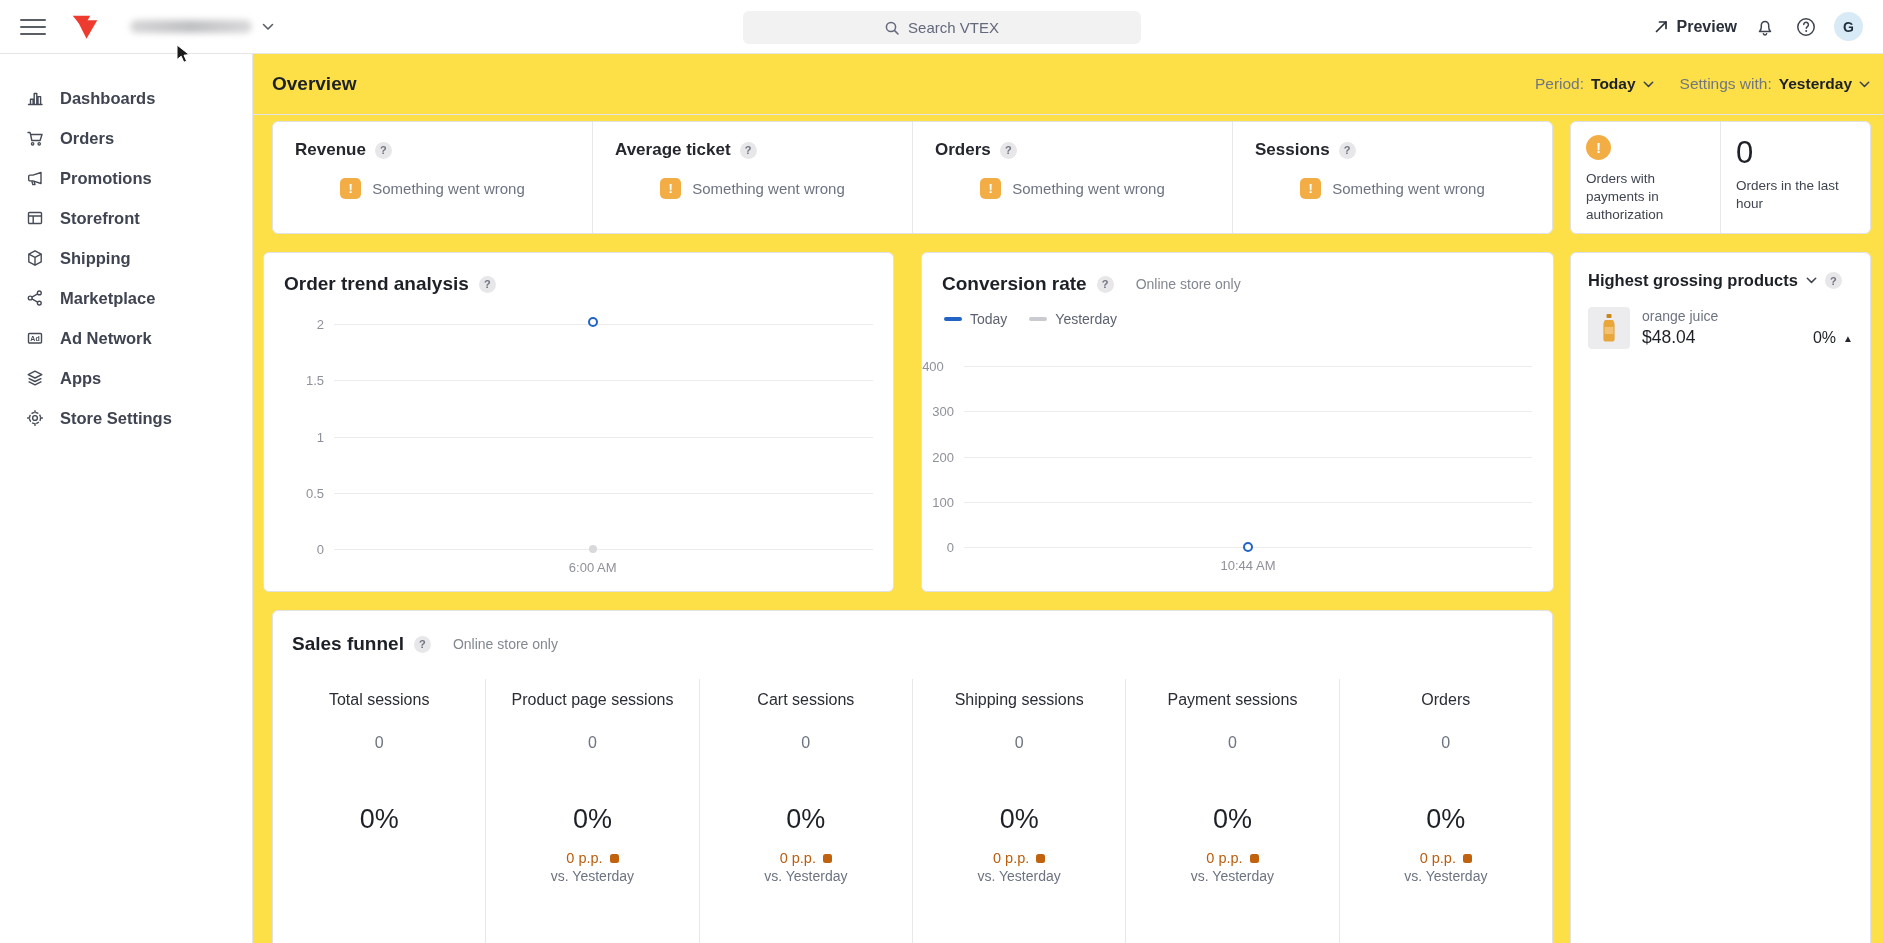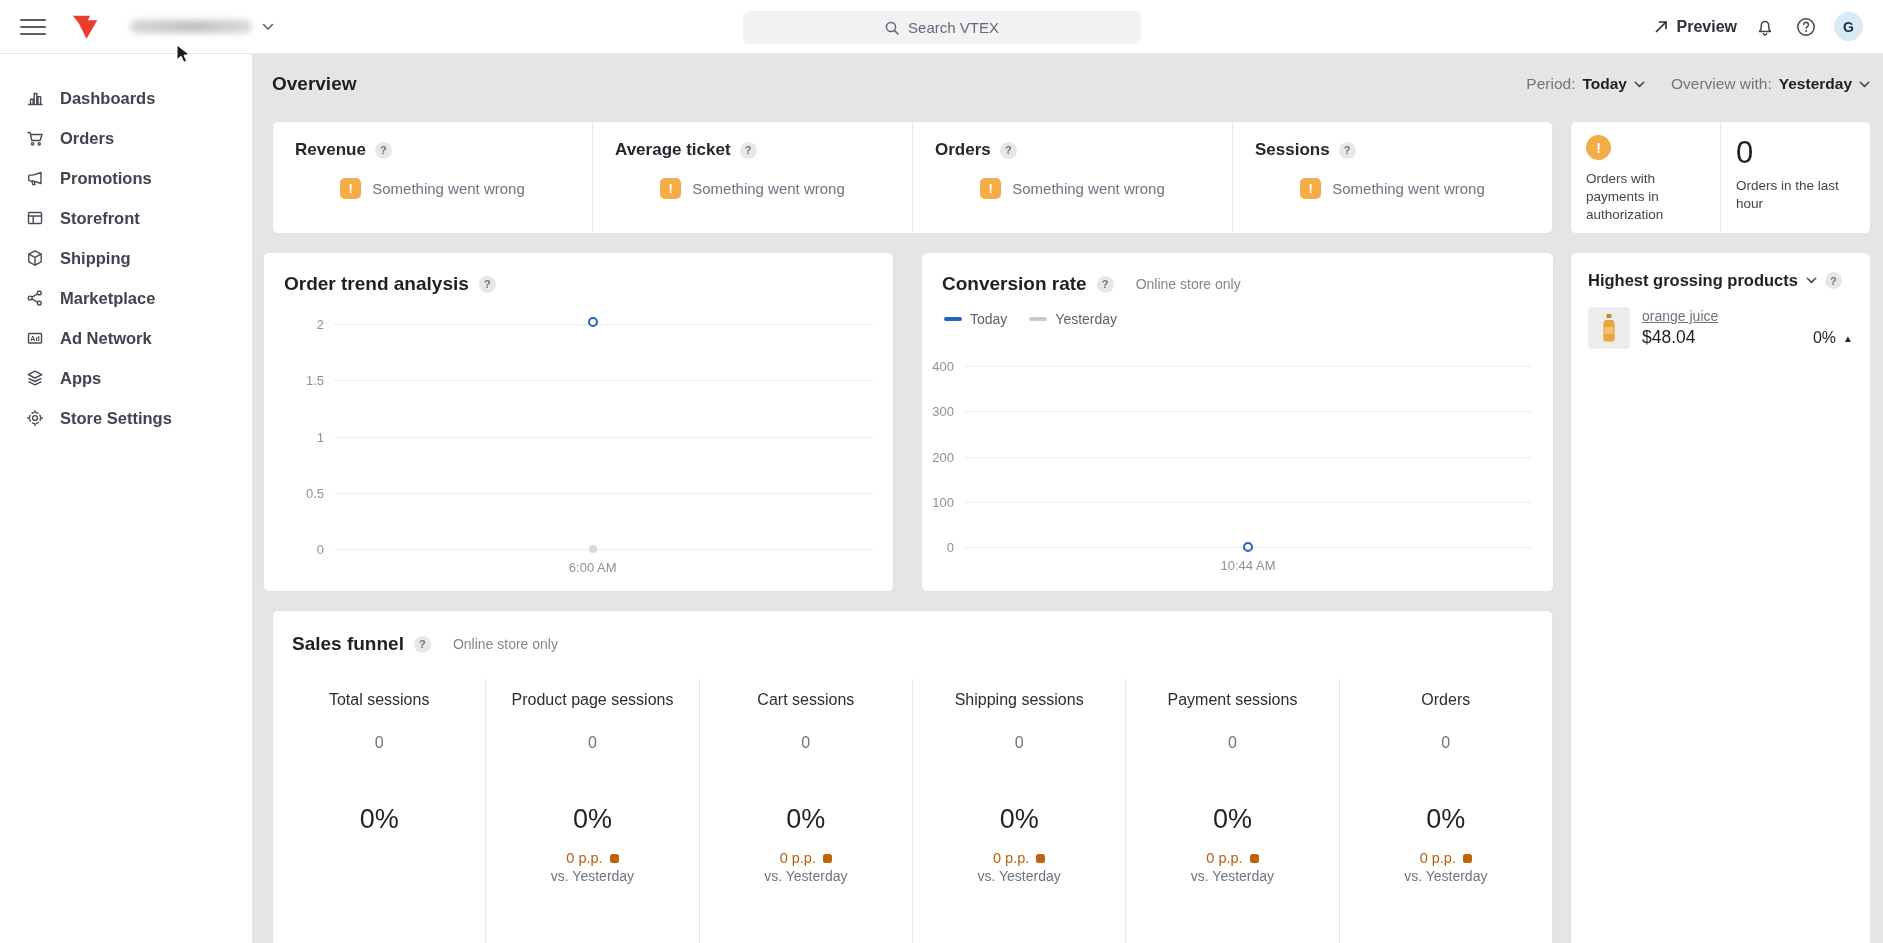--- a/index.html
+++ b/index.html
@@ -34,21 +34,21 @@
   
   .sidebar { position: absolute; top: 54px; left: 0; width: 253px; height: 889px;
     background: #fff; border-right: 1px solid #e5e6e8; padding-top: 24px; }
   .side-item { height: 40px; display: flex; align-items: center; gap: 15px;
     padding-left: 25px; cursor: pointer; }
   .side-item .lbl { font-size: 16.5px; font-weight: 600; color: #3f4450; }
   .side-item svg { flex: 0 0 auto; }
 
   
   .main { position: absolute; top: 54px; left: 253px; width: 1630px; height: 889px;
-    background: #e5e5e5; overflow: hidden; }
+    background: #fde047; overflow: hidden; }
   .page-header { height: 61px; border-bottom: 1px solid #e3e4e7; display: flex;
     align-items: center; justify-content: space-between; padding: 0 13px 0 19px; }
   .page-title { font-size: 19px; font-weight: 700; color: #1d2026; }
   .period-controls { display: flex; align-items: center; gap: 26px; font-size: 15.5px; }
   .pc-group { display: flex; align-items: center; gap: 7px; cursor: pointer; }
   .pc-label { color: #71767f; }
   .pc-value { color: #1d2026; font-weight: 600; }
 
   .card { position: absolute; background: #fff; border: 1px solid #e1e2e5; border-radius: 6px; }
 
@@ -103,21 +103,21 @@
     border-radius: 50%; transform: translate(-50%, -50%); }
 
   
   .products-card { left: 1317px; top: 198px; width: 301px; height: 758px; padding: 18px 17px; }
   .tp-title-row { display: flex; align-items: center; gap: 8px; }
   .tp-title { font-size: 16.5px; font-weight: 700; color: #1d2026; }
   .tp-row { margin-top: 17px; display: flex; align-items: center; gap: 12px; cursor: pointer; }
   .tp-thumb { width: 42px; height: 42px; background: #ececee; border-radius: 4px;
     display: flex; align-items: center; justify-content: center; }
   .tp-info { flex: 1; }
-  .tp-name { font-size: 14px; color: #6d7380; text-decoration: underline; }
+  .tp-name { font-size: 14px; color: #6d7380; }
   .tp-price { font-size: 17.5px; color: #1d2026; margin-top: 3px; }
   .tp-change { display: flex; align-items: center; gap: 7px; font-size: 16px; color: #1d2026;
     align-self: flex-end; margin-bottom: 2px; }
   .trend-up-icon { font-size: 10px; color: #25272e; }
 
   
   .funnel-card { left: 19px; top: 556px; width: 1281px; height: 400px; padding-top: 22px; }
   .funnel-head { display: flex; align-items: center; gap: 10px; padding: 0 19px; }
   .funnel-cols { display: flex; margin-top: 24px; height: 310px; }
   .f-col { flex: 1; text-align: center; padding-top: 12px; }
@@ -265,21 +265,21 @@
     <div class="page-title">Overview</div>
     <div class="period-controls">
       <div class="pc-group">
         <span class="pc-label">Period:</span>
         <span class="pc-value">Today</span>
         <svg width="11" height="7" viewBox="0 0 11 7">
           <polyline points="1.3,1.3 5.5,5.4 9.7,1.3" fill="none" stroke="#3f4450" stroke-width="1.5" stroke-linecap="round" stroke-linejoin="round"></polyline>
         </svg>
       </div>
       <div class="pc-group">
-        <span class="pc-label">Overview with:</span>
+        <span class="pc-label">Settings with:</span>
         <span class="pc-value">Yesterday</span>
         <svg width="11" height="7" viewBox="0 0 11 7">
           <polyline points="1.3,1.3 5.5,5.4 9.7,1.3" fill="none" stroke="#3f4450" stroke-width="1.5" stroke-linecap="round" stroke-linejoin="round"></polyline>
         </svg>
       </div>
     </div>
   </div>
 
   <section class="card kpi-card">
     <div class="kpi-sec">
@@ -372,21 +372,21 @@
         <span class="legend-dash" style="background:#c9cbd0;"></span>
         <span>Yesterday</span>
       </span>
     </div>
     <div class="plot conv-plot">
       <div class="gridline" style="top:0;"></div>
       <div class="gridline" style="top:25%;"></div>
       <div class="gridline" style="top:50%;"></div>
       <div class="gridline" style="top:75%;"></div>
       <div class="gridline" style="top:100%;"></div>
-      <span class="ytick" style="top:0;">400</span>
+      <span class="ytick" style="top:0;text-align:center;">400</span>
       <span class="ytick" style="top:25%;">300</span>
       <span class="ytick" style="top:50%;">200</span>
       <span class="ytick" style="top:75%;">100</span>
       <span class="ytick" style="top:100%;">0</span>
       <span class="pt-hollow" style="left:50%;top:100%;"></span>
       <span class="xtick" style="left:50%;">10:44 AM</span>
     </div>
   </section>
 
   <section class="card products-card">

